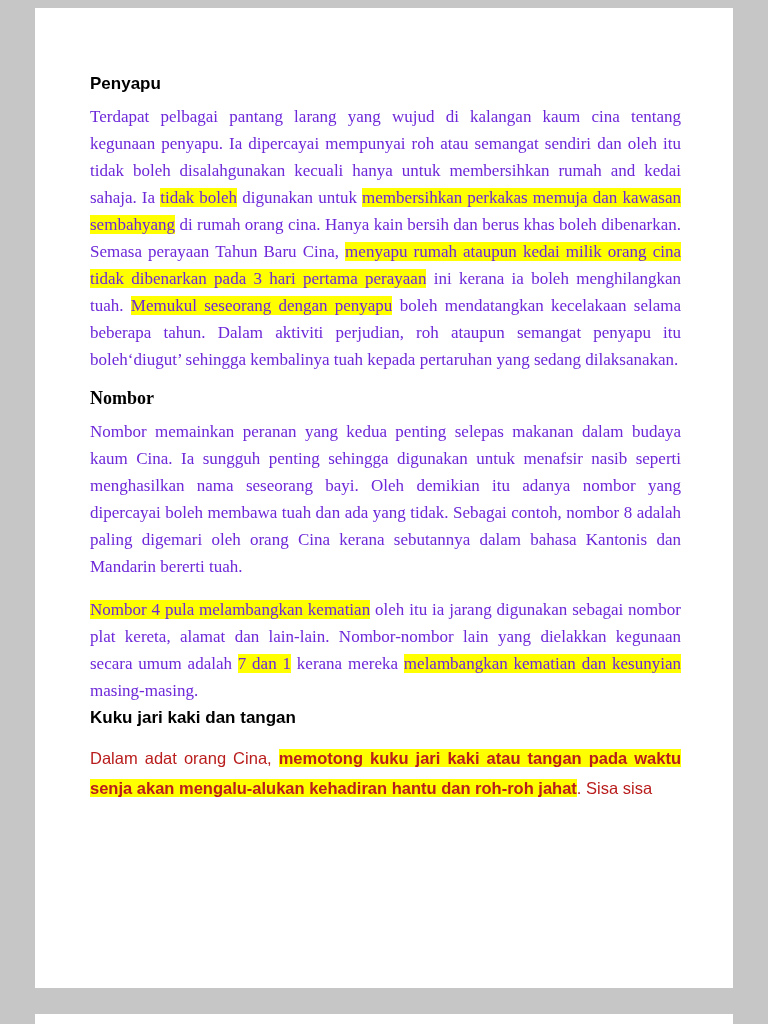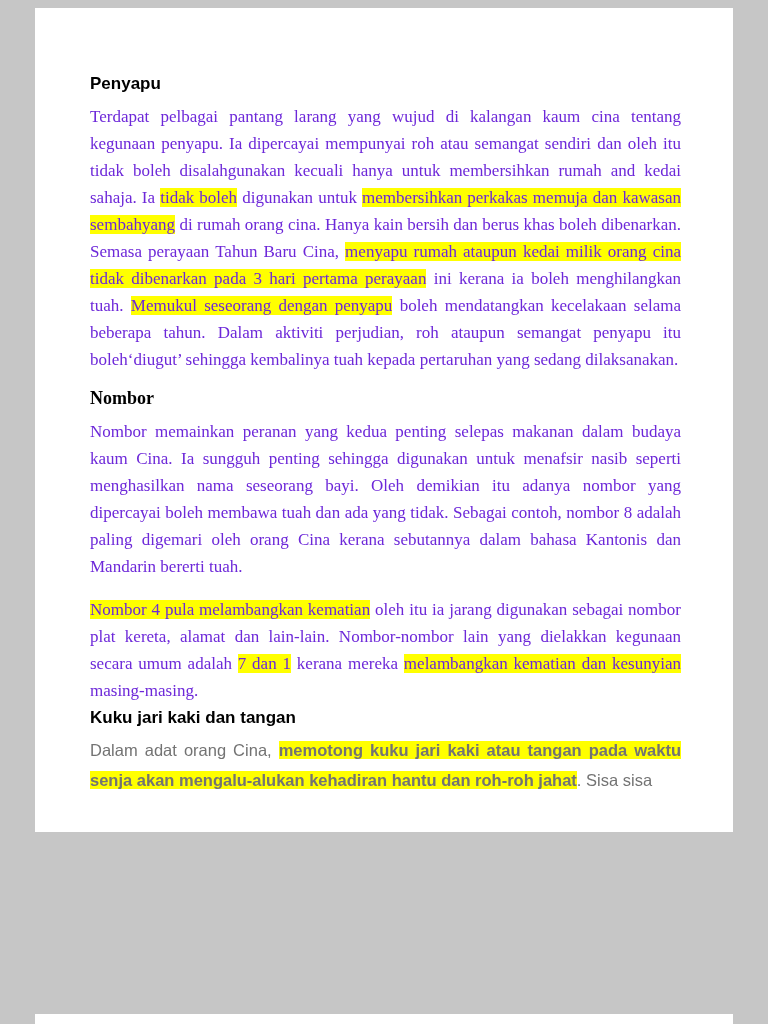--- a/index.html
+++ b/index.html
@@ -11,21 +11,21 @@
     height: 1024px;
     background: #c6c6c6;
     position: relative;
     overflow: hidden;
   }
   .paper {
     position: absolute;
     left: 35px;
     top: 8px;
     width: 698px;
-    height: 824px;
+    height: 980px;
     background: #ffffff;
   }
   .paper-next {
     position: absolute;
     left: 35px;
     top: 1014px;
     width: 698px;
     height: 12px;
     background: #ffffff;
   }
@@ -53,27 +53,27 @@
   .serif-body {
     font-family: "Liberation Serif", serif;
     font-size: 17px;
     line-height: 27px;
     color: #6d28d9;
   }
   .sans-body {
     font-family: "Liberation Sans", sans-serif;
     font-size: 16.5px;
     line-height: 30px;
-    color: #737373;
+    color: #b91c1c;
   }
   .mb-sm { margin-bottom: 6px; }
   .mb-md { margin-bottom: 12px; }
   .gap-after-p2 { margin-bottom: 16px; }
   .gap-after-p3 { }
-  .gap-after-h3 { margin-bottom: 4px; }
+  .gap-after-h3 { margin-bottom: 12px; }
   .hl {
     background: #ffff00;
   }
   .hl-bold {
     background: #ffff00;
     font-weight: bold;
   }
 </style>
 </head>
 <body>

